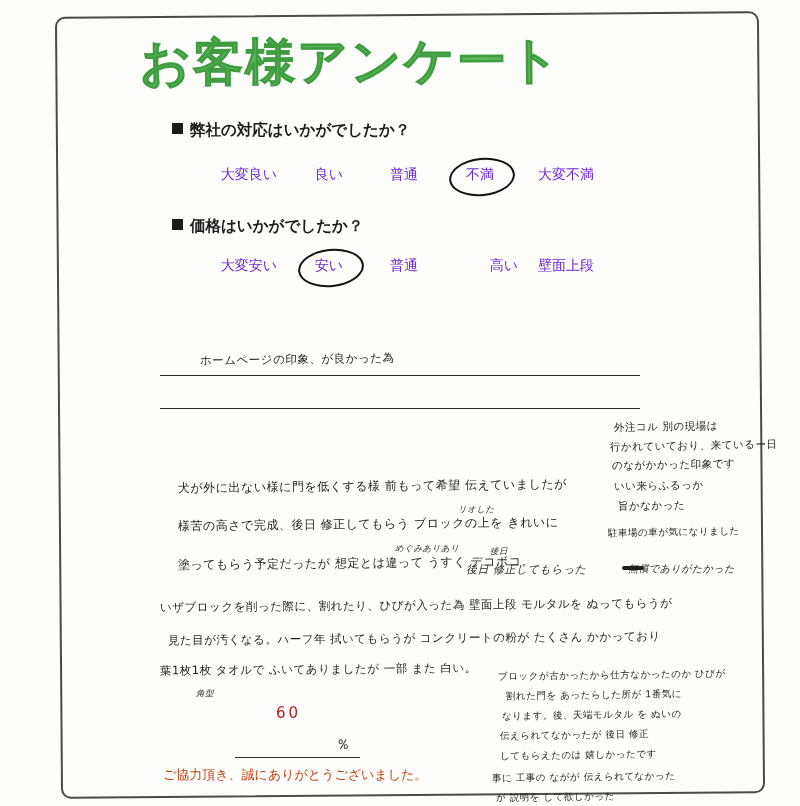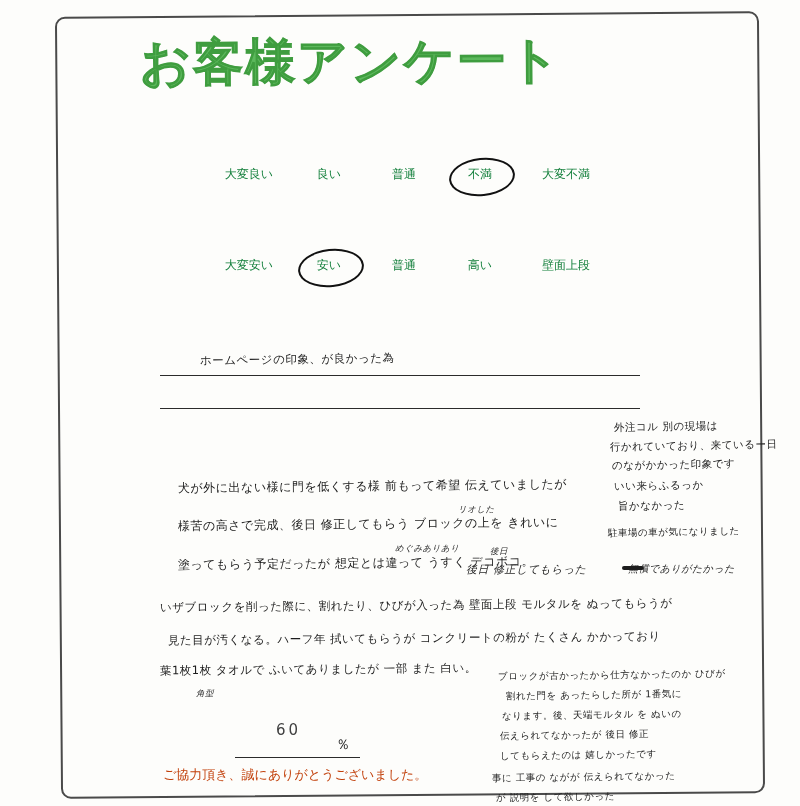--- a/index.html
+++ b/index.html
@@ -74,22 +74,22 @@
     background: #1b1b1b;
     margin-right: 7px;
     vertical-align: 1px;
   }
 
   
   .choices {
     position: absolute;
     display: flex;
     font-family: Liberation Sans, sans-serif;
-    font-size: 12px;
-    color: #15803d;
+    font-size: 14px;
+    color: #6d28d9;
     white-space: nowrap;
   }
   .choice {
     position: relative;
     text-align: center;
   }
   .choice .circled {
     position: absolute;
     left: 50%;
     top: 50%;
@@ -133,24 +133,24 @@
   .hand-small {
     font-size: 8.5px;
     color: #2a2a2a;
     font-style: italic;
   }
 
   
   #pct-value {
     position: absolute;
     left: 276px;
-    top: 721px;
+    top: 704px;
     font-family: "DejaVu Sans", sans-serif;
     font-size: 15px;
-    color: #404040;
+    color: #b91c1c;
     letter-spacing: 3px;
   }
   #pct-sign {
     position: absolute;
     left: 336px;
     top: 736px;
     font-family: "DejaVu Sans", sans-serif;
     font-size: 14px;
     color: #1d1d1d;
   }
@@ -180,39 +180,45 @@
 </head>
 <body>
 
 <div id="sheet">
   <div id="paper-frame"></div>
 
   <div id="content">
 
     <div id="title">お客様アンケート</div>
 
+    <div class="q-heading" style="left:172px; top:120px;">
+      <span class="sq"></span>弊社の対応はいかがでしたか？
+    </div>
     <div class="choices" style="left:206px; top:166px;">
       <div class="choice" style="width:86px;"><span>大変良い</span></div>
       <div class="choice" style="width:74px;"><span>良い</span></div>
       <div class="choice" style="width:76px;"><span>普通</span></div>
       <div class="choice" style="width:76px;">
         <span>不満</span>
         <span class="circled"></span>
       </div>
       <div class="choice" style="width:96px;"><span>大変不満</span></div>
     </div>
 
+    <div class="q-heading" style="left:172px; top:216px;">
+      <span class="sq"></span>価格はいかがでしたか？
+    </div>
     <div class="choices" style="left:206px; top:257px;">
       <div class="choice" style="width:86px;"><span>大変安い</span></div>
       <div class="choice" style="width:74px;">
         <span>安い</span>
         <span class="circled"></span>
       </div>
       <div class="choice" style="width:76px;"><span>普通</span></div>
-      <div class="choice" style="width:76px;"><span>高い</span></div>
+      <div class="choice" style="width:76px;text-align:right;"><span>高い</span></div>
       <div class="choice" style="width:96px;"><span>壁面上段</span></div>
     </div>
 
     <div class="hand hand-ans" style="left:200px; top:352px;">ホームページの印象、が良かった為</div>
     <div class="rule" style="left:160px; top:375px; width:480px;"></div>
     <div class="rule" style="left:160px; top:408px; width:480px;"></div>
 
 
     <div class="hand hand-body" style="left:178px; top:478px; transform:rotate(-0.6deg);">犬が外に出ない様に門を低くする様 前もって希望 伝えていましたが</div>
     <div class="hand hand-body" style="left:178px; top:516px; transform:rotate(-0.6deg);">様苦の高さで完成、後日 修正してもらう ブロックの上を きれいに</div>

